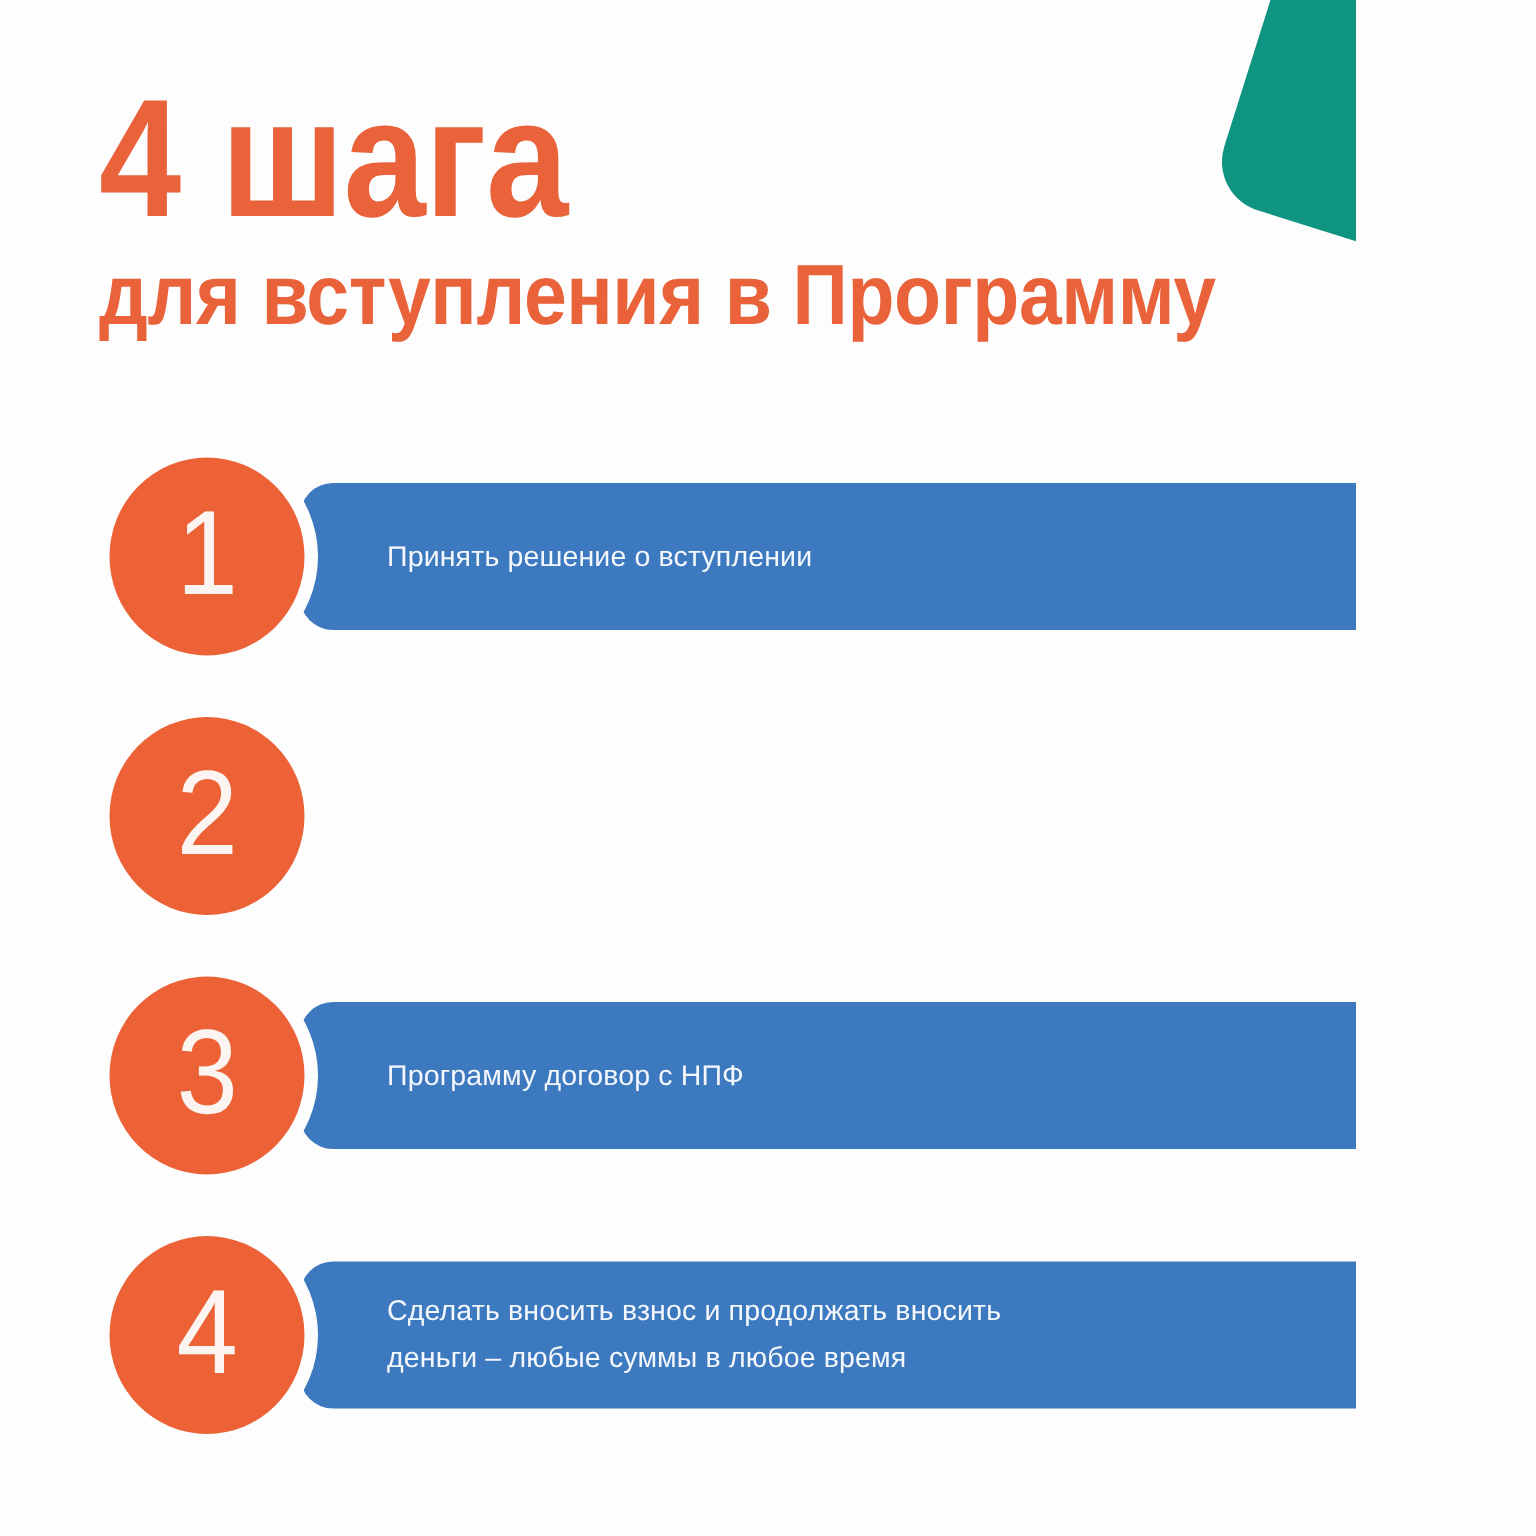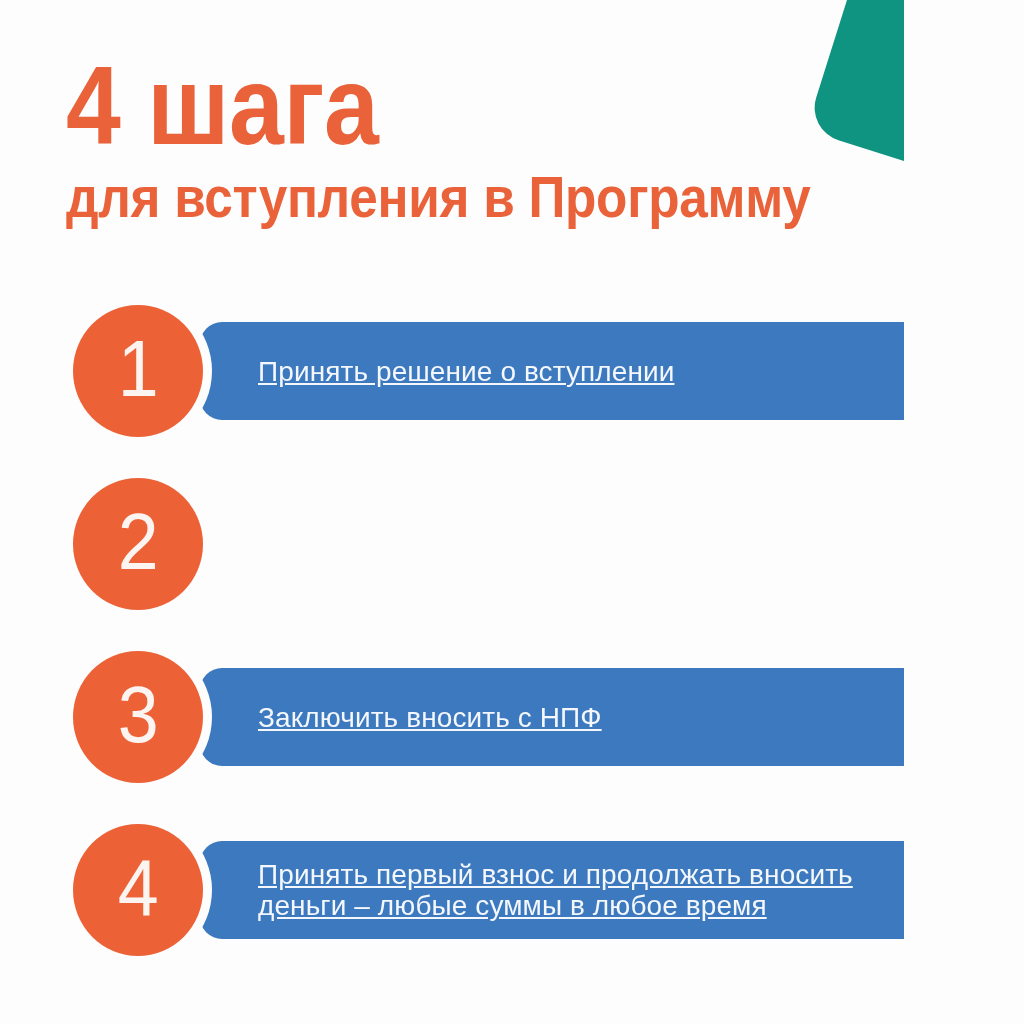--- a/index.html
+++ b/index.html
@@ -82,28 +82,27 @@
     width: 756px;
     height: 98px;
     background: #3c79bf;
     border-radius: 22px;
     box-sizing: border-box;
     display: flex;
     align-items: center;
   }
   .step-text {
     color: #f4f7fb;
-    font-size: 28px;
+    font-size: 19px;
     line-height: 31px;
     font-weight: 400;
     padding-left: 58px;
     padding-right: 30px;
     letter-spacing: 0.1px;
     white-space: pre-line;
-    text-decoration: underline;
   }
   .step-badge {
     position: absolute;
     left: 73px;
     top: 3px;
     width: 130px;
     height: 132px;
     border-radius: 50%;
     background: #ec6236;
     box-shadow: 0 0 0 9px #fdfdfd;
@@ -144,30 +143,30 @@
     </div>
 
     <div class="step-row">
       <div class="step-badge">
         <span class="step-number">2</span>
       </div>
     </div>
 
     <div class="step-row">
       <div class="step-bar">
-        <div class="step-text">Заключить вносить с НПФ</div>
+        <div class="step-text">Программу договор с НПФ</div>
       </div>
       <div class="step-badge">
         <span class="step-number">3</span>
       </div>
     </div>
 
     <div class="step-row">
       <div class="step-bar">
-        <div class="step-text">Принять первый взнос и продолжать вносить
+        <div class="step-text">Сделать вносить взнос и продолжать вносить
 деньги – любые суммы в любое время</div>
       </div>
       <div class="step-badge">
         <span class="step-number">4</span>
       </div>
     </div>
 
   </div>
 </div>
 

